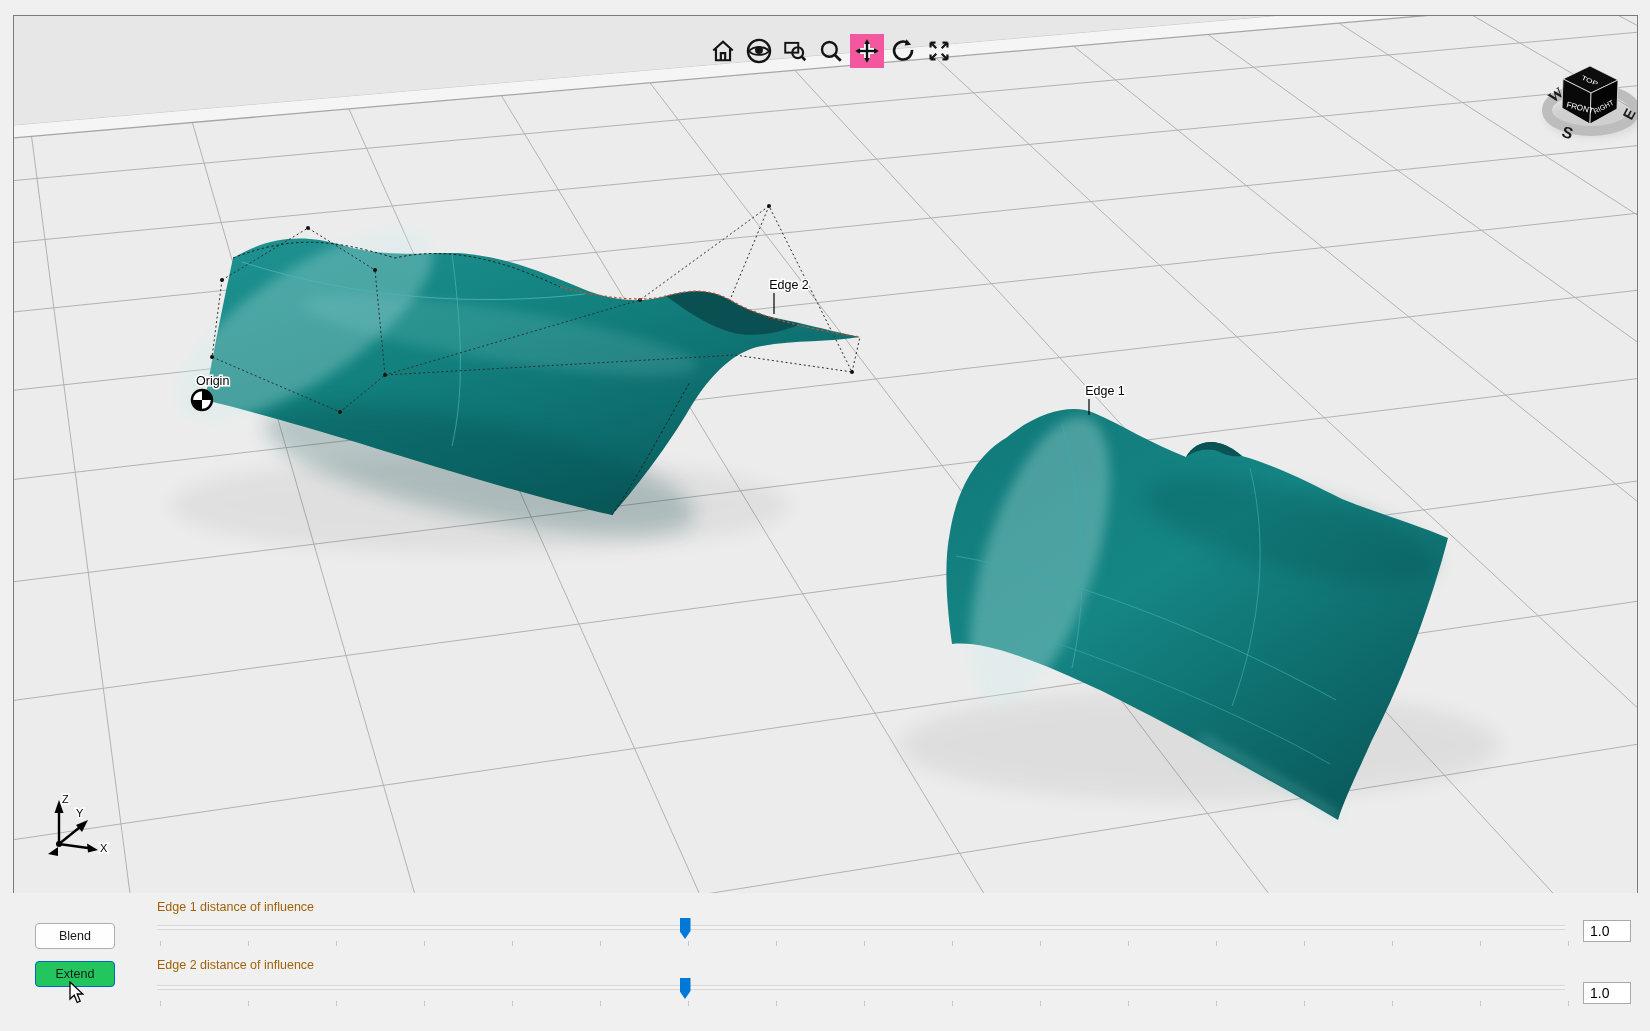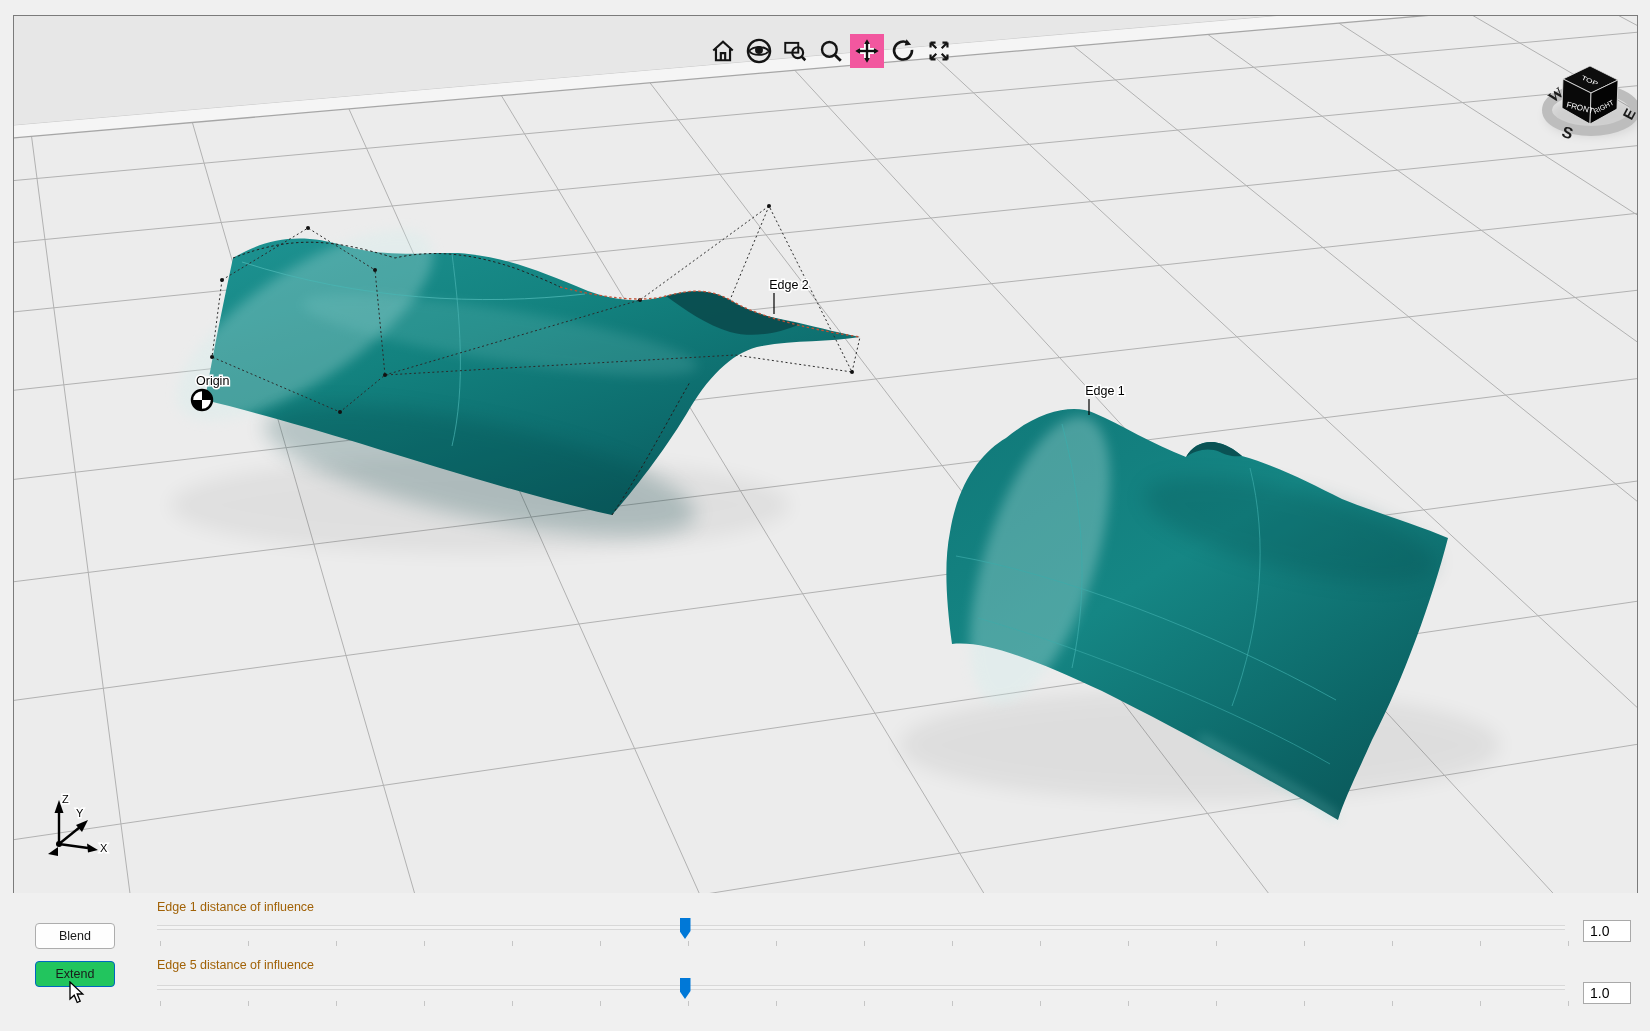--- a/index.html
+++ b/index.html
@@ -328,21 +328,21 @@
   <div class="panel">
     <div class="btn" style="top:30px;">Blend</div>
     <div class="btn focused" style="top:68px;">Extend</div>
 
     <div class="slider-label" style="top:7px;">Edge 1 distance of influence</div>
     <div class="slider-track" style="top:32px;"></div>
     <div class="slider-thumb" id="thumb0" style="top: 25px; left: 679.5px; background: rgb(0, 120, 215);"></div>
     <div class="ticks" style="top:48px;"></div>
     <input class="valbox" style="top: 27px;" value="1.0">
 
-    <div class="slider-label" style="top:65px;">Edge 5 distance of influence</div>
+    <div class="slider-label" style="top:65px;">Edge 2 distance of influence</div>
     <div class="slider-track" style="top:92px;"></div>
     <div class="slider-thumb" id="thumb1" style="top: 85px; left: 679.5px; background: rgb(0, 120, 215);"></div>
     <div class="ticks" style="top:108px;"></div>
     <input class="valbox" style="top: 89px;" value="1.0">
   </div>
 
   <svg class="cursor" width="18" height="24" viewBox="0 0 18 24">
     <path d="M2,1 L2,18 L6.2,14.2 L9.2,21.5 L12.2,20.2 L9.2,13 L14.8,13 Z" fill="#fff" stroke="#000" stroke-width="1.3"></path>
   </svg>
 </div>

